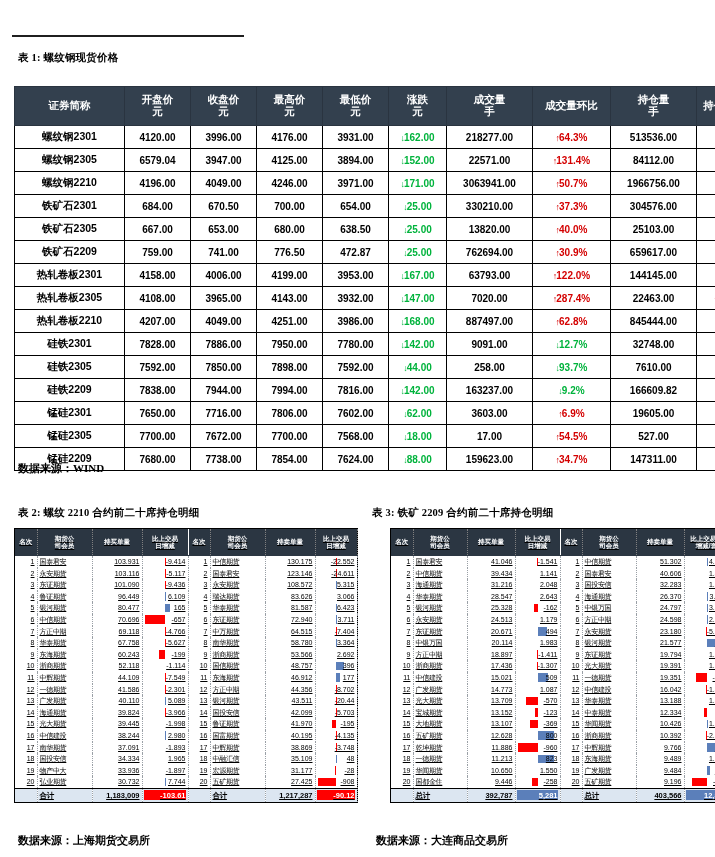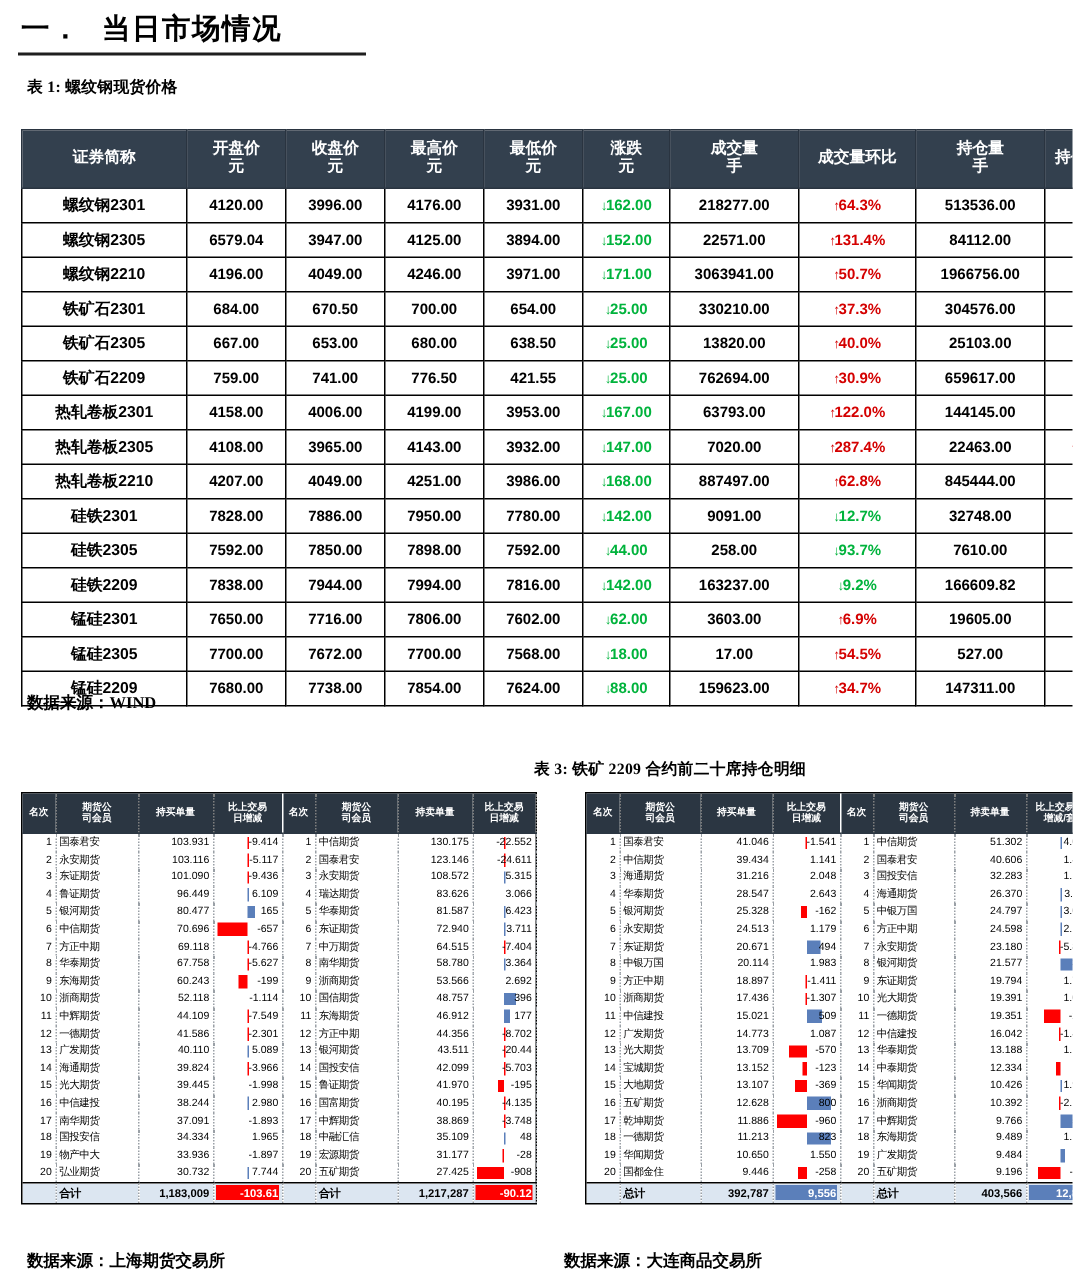--- a/index.html
+++ b/index.html
@@ -20,21 +20,21 @@
   .sec-rule{
     position:absolute;left:12px;top:35px;width:232px;height:2px;background:#1f1f1f;
   }
 
   
   .tbl-caption{
     position:absolute;font-size:10.5px;font-weight:bold;letter-spacing:.2px;
   }
   #cap1{left:18px;top:51px;}
   #cap2{left:18px;top:506px;}
-  #cap3{left:356px;top:506px;}
+  #cap3{left:372px;top:506px;}
 
   
   .src-note{position:absolute;font-size:11px;font-weight:bold;}
   #src1{left:18px;top:461px;}
   #src2{left:18px;top:833px;}
   #src3{left:376px;top:833px;}
 
   
   #t1wrap{position:absolute;left:14px;top:86px;width:688px;}
   table.t1{border-collapse:collapse;width:688px;table-layout:fixed;
@@ -71,37 +71,34 @@
     border-right:1px dotted #9aa0a6;white-space:nowrap;overflow:hidden;
   }
   table.bt td.rank{text-align:right;width:15px;}
   table.bt td.co{text-align:left;width:48px;letter-spacing:-.3px;}
   table.bt td.vol{text-align:right;width:42px;}
   table.bt td.chg{text-align:right;width:44px;position:relative;}
   table.bt tr.total td{
     background:#dce6f1;font-weight:bold;font-size:7.5px;height:13px;line-height:13px;
     border-top:1px solid #000;
   }
-  .bbox{border:1.5px solid #000;}
+  .bbox{border:1.5px solid #000;text-decoration:underline;}
   
   .bar{position:absolute;top:1.5px;bottom:1.5px;display:block;}
   .bar.neg{background:#ff0000;right:50%;}
   .bar.pos{background:#5b7fba;left:50%;}
   .chgnum{position:relative;z-index:2;}
   .total .bar.neg{background:#ff0000;}
   .total .bar.pos{background:#5b7fba;}
 </style>
 </head>
 <body>
 
 <div class="page">
 
-  <div class="sec-title">
-    <span class="num">一．</span><span>当日市场情况</span>
-  </div>
   <div class="sec-rule"></div>
 
   <div class="tbl-caption" id="cap1">表 1: 螺纹钢现货价格</div>
 
   <div id="t1wrap">
     <table class="t1">
       <colgroup>
         <col style="width:110px">
           <col style="width:66px">
           <col style="width:66px">
@@ -186,21 +183,21 @@
             <td>13820.00</td>
             <td><span class="up"><span class="arrow">↑</span>40.0%</span></td>
             <td>25103.00</td>
             <td></td>
           </tr>
           <tr>
             <td class="name">铁矿石2209</td>
             <td>759.00</td>
             <td>741.00</td>
             <td>776.50</td>
-            <td>421.55</td>
+            <td>472.87</td>
             <td><span class="dn"><span class="arrow">↓</span>25.00</span></td>
             <td>762694.00</td>
             <td><span class="up"><span class="arrow">↑</span>30.9%</span></td>
             <td>659617.00</td>
             <td></td>
           </tr>
           <tr>
             <td class="name">热轧卷板2301</td>
             <td>4158.00</td>
             <td>4006.00</td>
@@ -307,20 +304,21 @@
             <td><span class="up"><span class="arrow">↑</span>34.7%</span></td>
             <td>147311.00</td>
             <td></td>
           </tr>
         </tbody>
     </table>
   </div>
 
   <div class="src-note" id="src1">数据来源：WIND</div>
 
+  <div class="tbl-caption" id="cap2">表 2: 螺纹 2210 合约前二十席持仓明细</div>
   <div class="bwrap bbox" id="t2wrap">
     <table class="bt">
       <colgroup>
         <col style="width:22px">
           <col style="width:55px">
           <col style="width:50px">
           <col style="width:46px">
         <col style="width:22px">
           <col style="width:55px">
           <col style="width:50px">
@@ -777,21 +775,21 @@
             <td class="chg"><span class="bar neg" style="width:11.8%"></span><span class="chgnum">-258</span></td>
             <td class="rank">20</td>
             <td class="co">五矿期货</td>
             <td class="vol">9.196</td>
             <td class="chg"><span class="bar neg" style="width:32.4%"></span><span class="chgnum">-411</span></td>
           </tr>
           <tr class="total">
             <td class="rank"></td>
             <td class="co">总计</td>
             <td class="vol">392,787</td>
-            <td class="chg"><span class="bar pos" style="width:92%;left:4%"></span><span class="chgnum" style="color:#fff">9,556</span></td>
+            <td class="chg"><span class="bar pos" style="width:92%;left:4%"></span><span class="chgnum" style="color:#fff">5,281</span></td>
             <td class="rank"></td>
             <td class="co">总计</td>
             <td class="vol">403,566</td>
             <td class="chg"><span class="bar pos" style="width:92%;left:4%"></span><span class="chgnum" style="color:#fff">12,811</span></td>
           </tr>
         </tbody>
     </table>
   </div>
   <div class="src-note" id="src3">数据来源：大连商品交易所</div>
 

